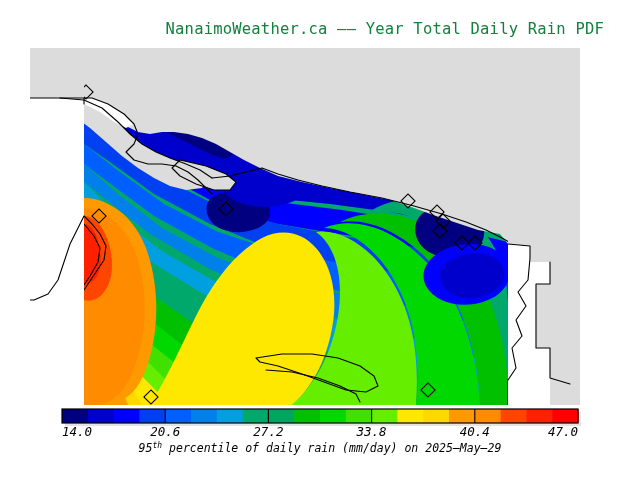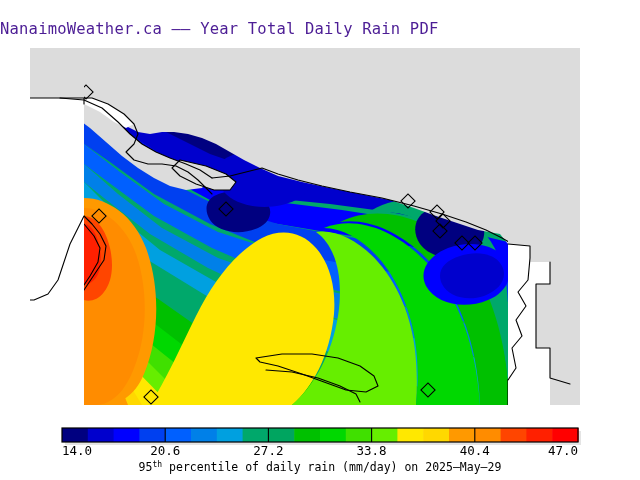--- a/index.html
+++ b/index.html
@@ -19,40 +19,41 @@
     left: 0; top: 0;
     width: 640px;
     height: 480px;
     background: #ffffff;
   }
   #title {
     position: absolute;
     left: 0;
     top: 20px;
     width: 604px;
-    text-align: left;
+    text-align: right;
     font-size: 15.5px;
-    color: #4c1d95;
+    color: #15803d;
     letter-spacing: 0.2px;
     white-space: nowrap;
   }
   #map-wrap {
     position: absolute;
     left: 30px;
     top: 48px;
     width: 550px;
     height: 357px;
   }
   #map-svg { display: block; }
   #cbar-wrap {
     position: absolute;
     left: 0;
-    top: 424px;
+    top: 405px;
     width: 636px;
     height: 56px;
+    font-style: italic;
   }
   #cbar-svg { display: block; }
   .tick-label {
     font-family: "DejaVu Sans Mono", monospace;
     font-size: 12.5px;
     fill: #000000;
   }
   .cap-text {
     font-family: "DejaVu Sans Mono", monospace;
     font-size: 11.5px;

